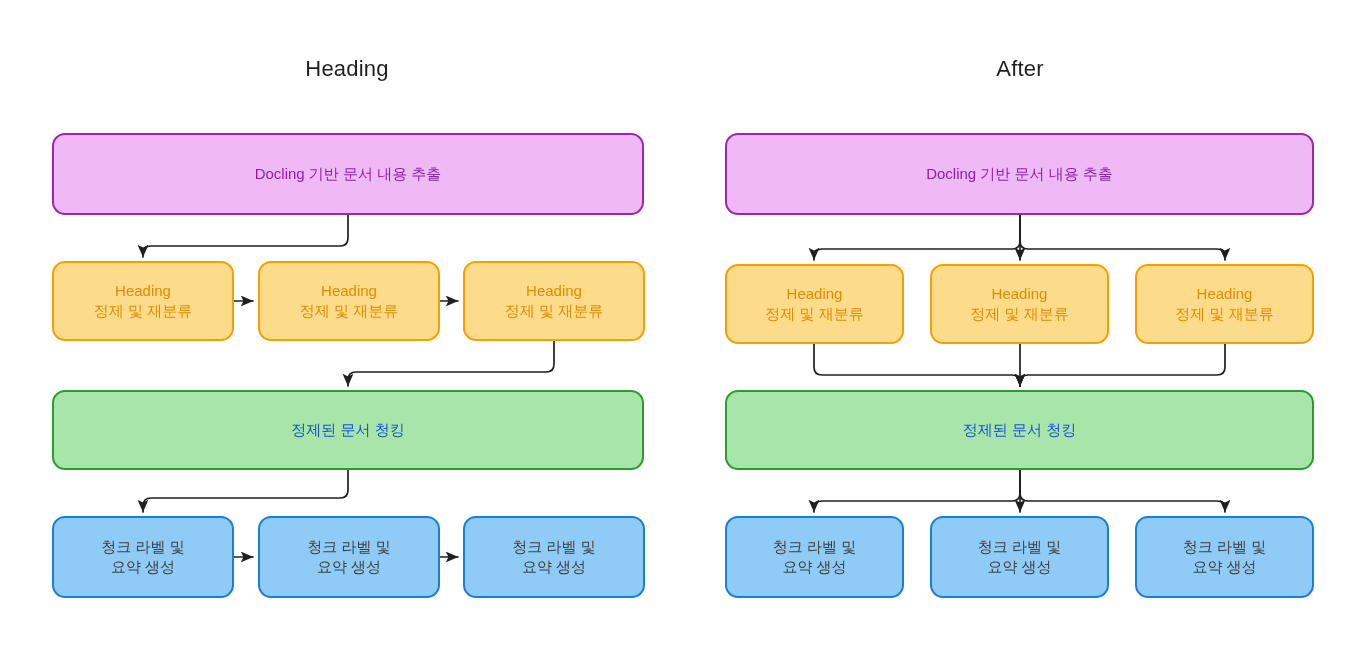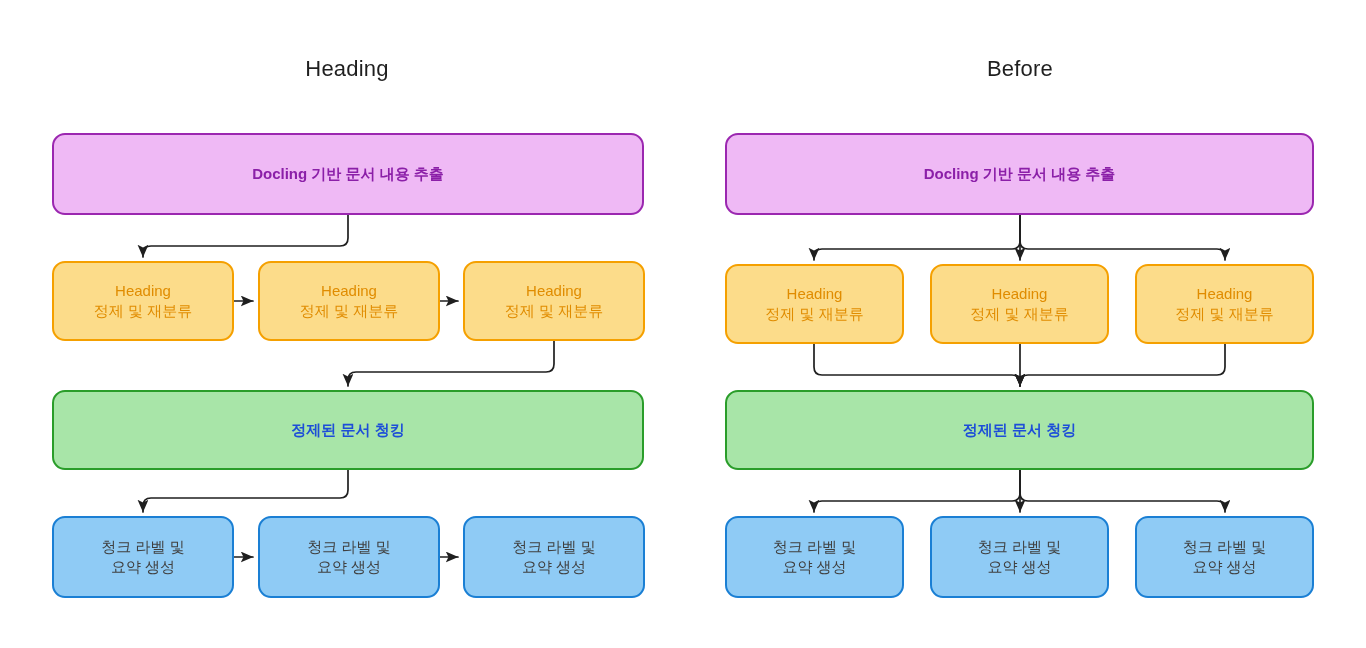--- a/index.html
+++ b/index.html
@@ -18,35 +18,35 @@
   }
 
   .node{
     position:absolute;box-sizing:border-box;
     border-radius:13px;border-width:2px;border-style:solid;
     display:flex;align-items:center;justify-content:center;
     text-align:center;line-height:1.32;
     font-size:15px;font-weight:400;
     white-space:pre-line;
   }
-  .node.big{font-size:15px;font-weight:bold;}
+  .node.big{font-size:15px;}
 
   .n-purple{background:#efb9f5;border-color:#9b27b0;color:#8b1fa8;}
   .n-yellow{background:#fcdc8a;border-color:#f5a000;color:#e08c00;}
   .n-green {background:#a8e5a8;border-color:#2a9d2a;color:#1d4ed8;}
   .n-blue  {background:#8fcbf5;border-color:#1a7fd4;color:#404040;}
 </style>
 </head>
 <body>
 
 <div class="canvas">
 
   <div class="panel-title" style="left:347px;top:56px;">Heading</div>
 
-  <div class="panel-title" style="left:1020px;top:56px;">Before</div>
+  <div class="panel-title" style="left:1020px;top:56px;">After</div>
 
   <svg class="edges" viewBox="0 0 1366 648" xmlns="http://www.w3.org/2000/svg">
     <defs>
       <marker id="ah" markerWidth="9" markerHeight="9" refX="7.2" refY="3.2" orient="auto" markerUnits="strokeWidth">
         <path d="M0,0 L7.4,3.2 L0,6.4 L1.6,3.2 Z" fill="#1f1f1f"></path>
       </marker>
     </defs>
     <g fill="none" stroke="#1f1f1f" stroke-width="1.7" stroke-linecap="round" stroke-linejoin="round" marker-end="url(#ah)">
 
       <path d="M348,215 L348,238 Q348,246 340,246 L151,246 Q143,246 143,254 L143,257"></path>

